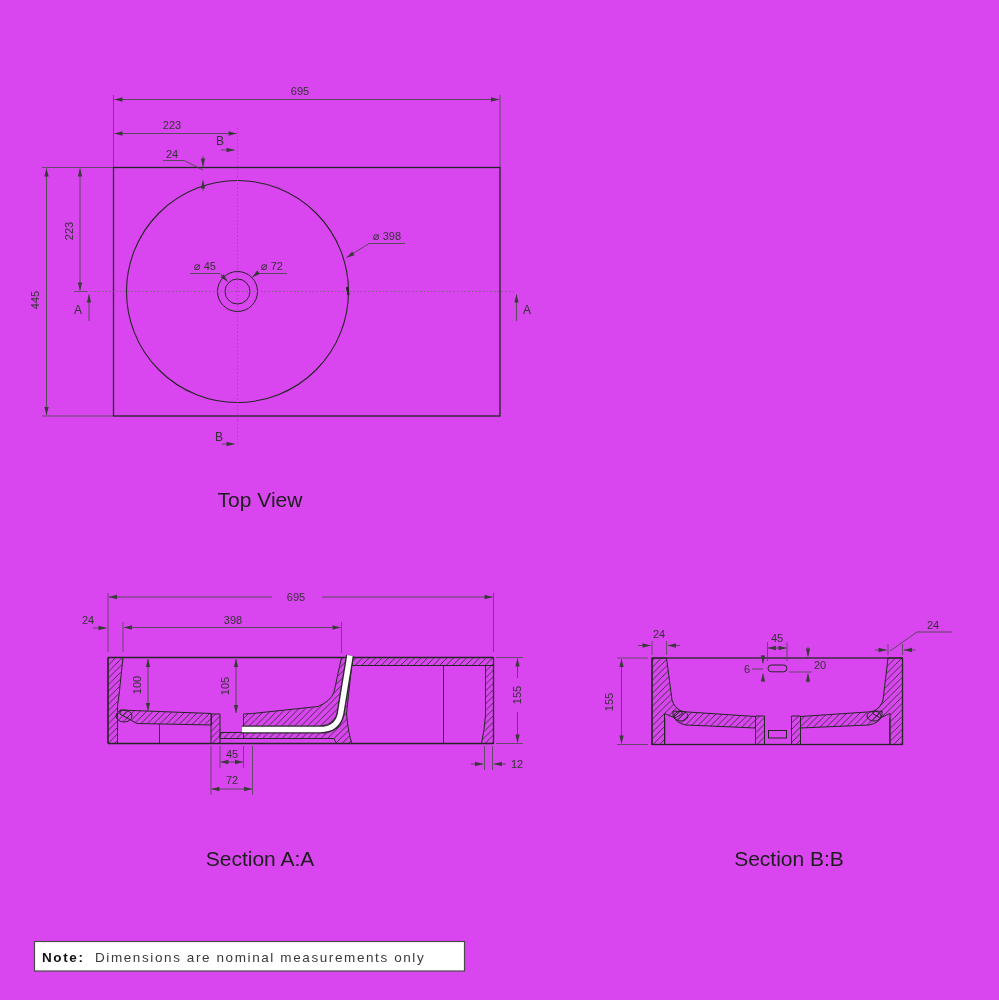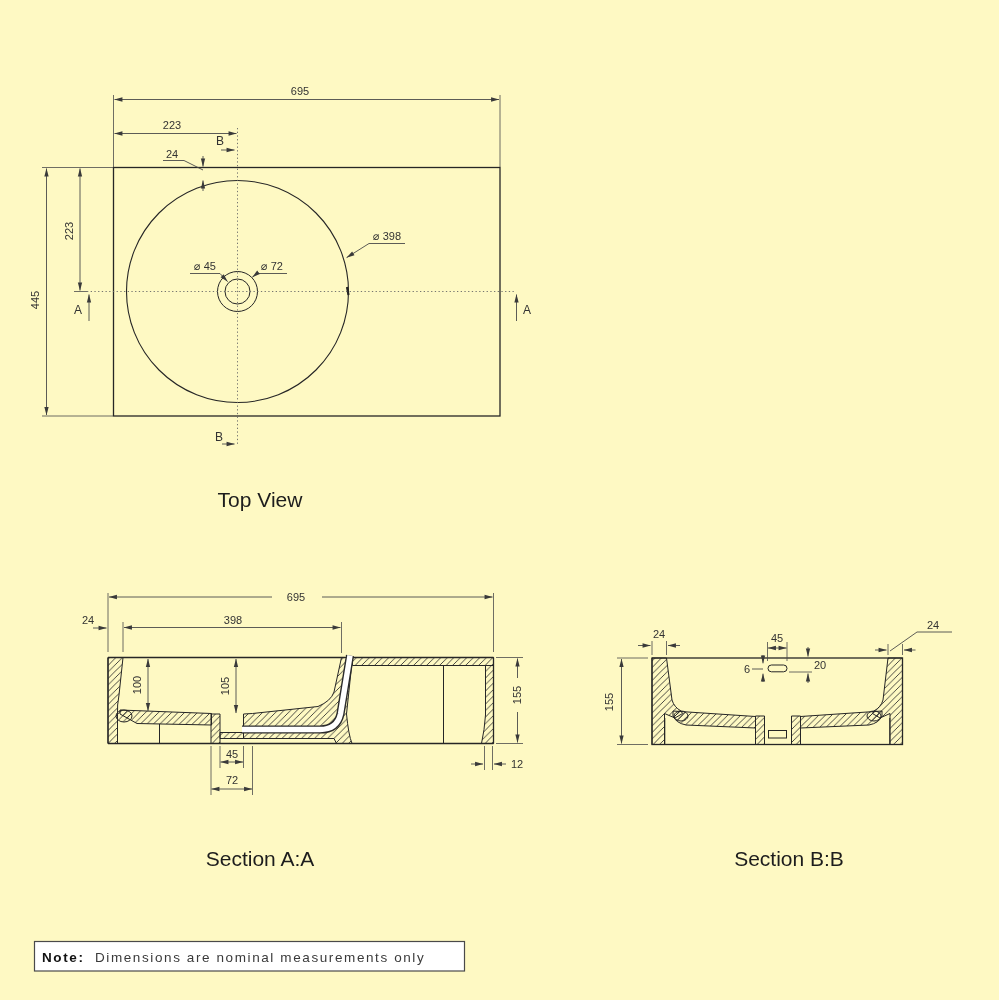--- a/index.html
+++ b/index.html
@@ -1,16 +1,16 @@
 <!DOCTYPE html>
 <html><head>
 <meta charset="utf-8">
 <style>
   html,body{margin:0;padding:0;background:#ffffff;}
-  .stage{position:relative;width:999px;height:1000px;background:#fef9c3;overflow:hidden;
+  .stage{position:relative;width:999px;height:1000px;background:#d946ef;overflow:hidden;
          font-family:"Liberation Sans","DejaVu Sans",sans-serif;}
   svg{display:block}
   .dim{font-family:"Liberation Sans","DejaVu Sans",sans-serif;font-size:11px;fill:#333;}
   .mark{font-family:"Liberation Sans","DejaVu Sans",sans-serif;font-size:12px;fill:#333;}
   .title{font-family:"Liberation Sans","DejaVu Sans",sans-serif;font-size:21px;fill:#1d1d1d;}
   .noteL{font-family:"Liberation Sans","DejaVu Sans",sans-serif;font-size:13.5px;font-weight:bold;
          fill:#111;letter-spacing:1.6px;}
   .noteT{font-family:"Liberation Sans","DejaVu Sans",sans-serif;font-size:13.5px;fill:#3a3a3a;
          letter-spacing:1.6px;}
   .out{stroke:#262626;stroke-width:1.3;fill:none;}

